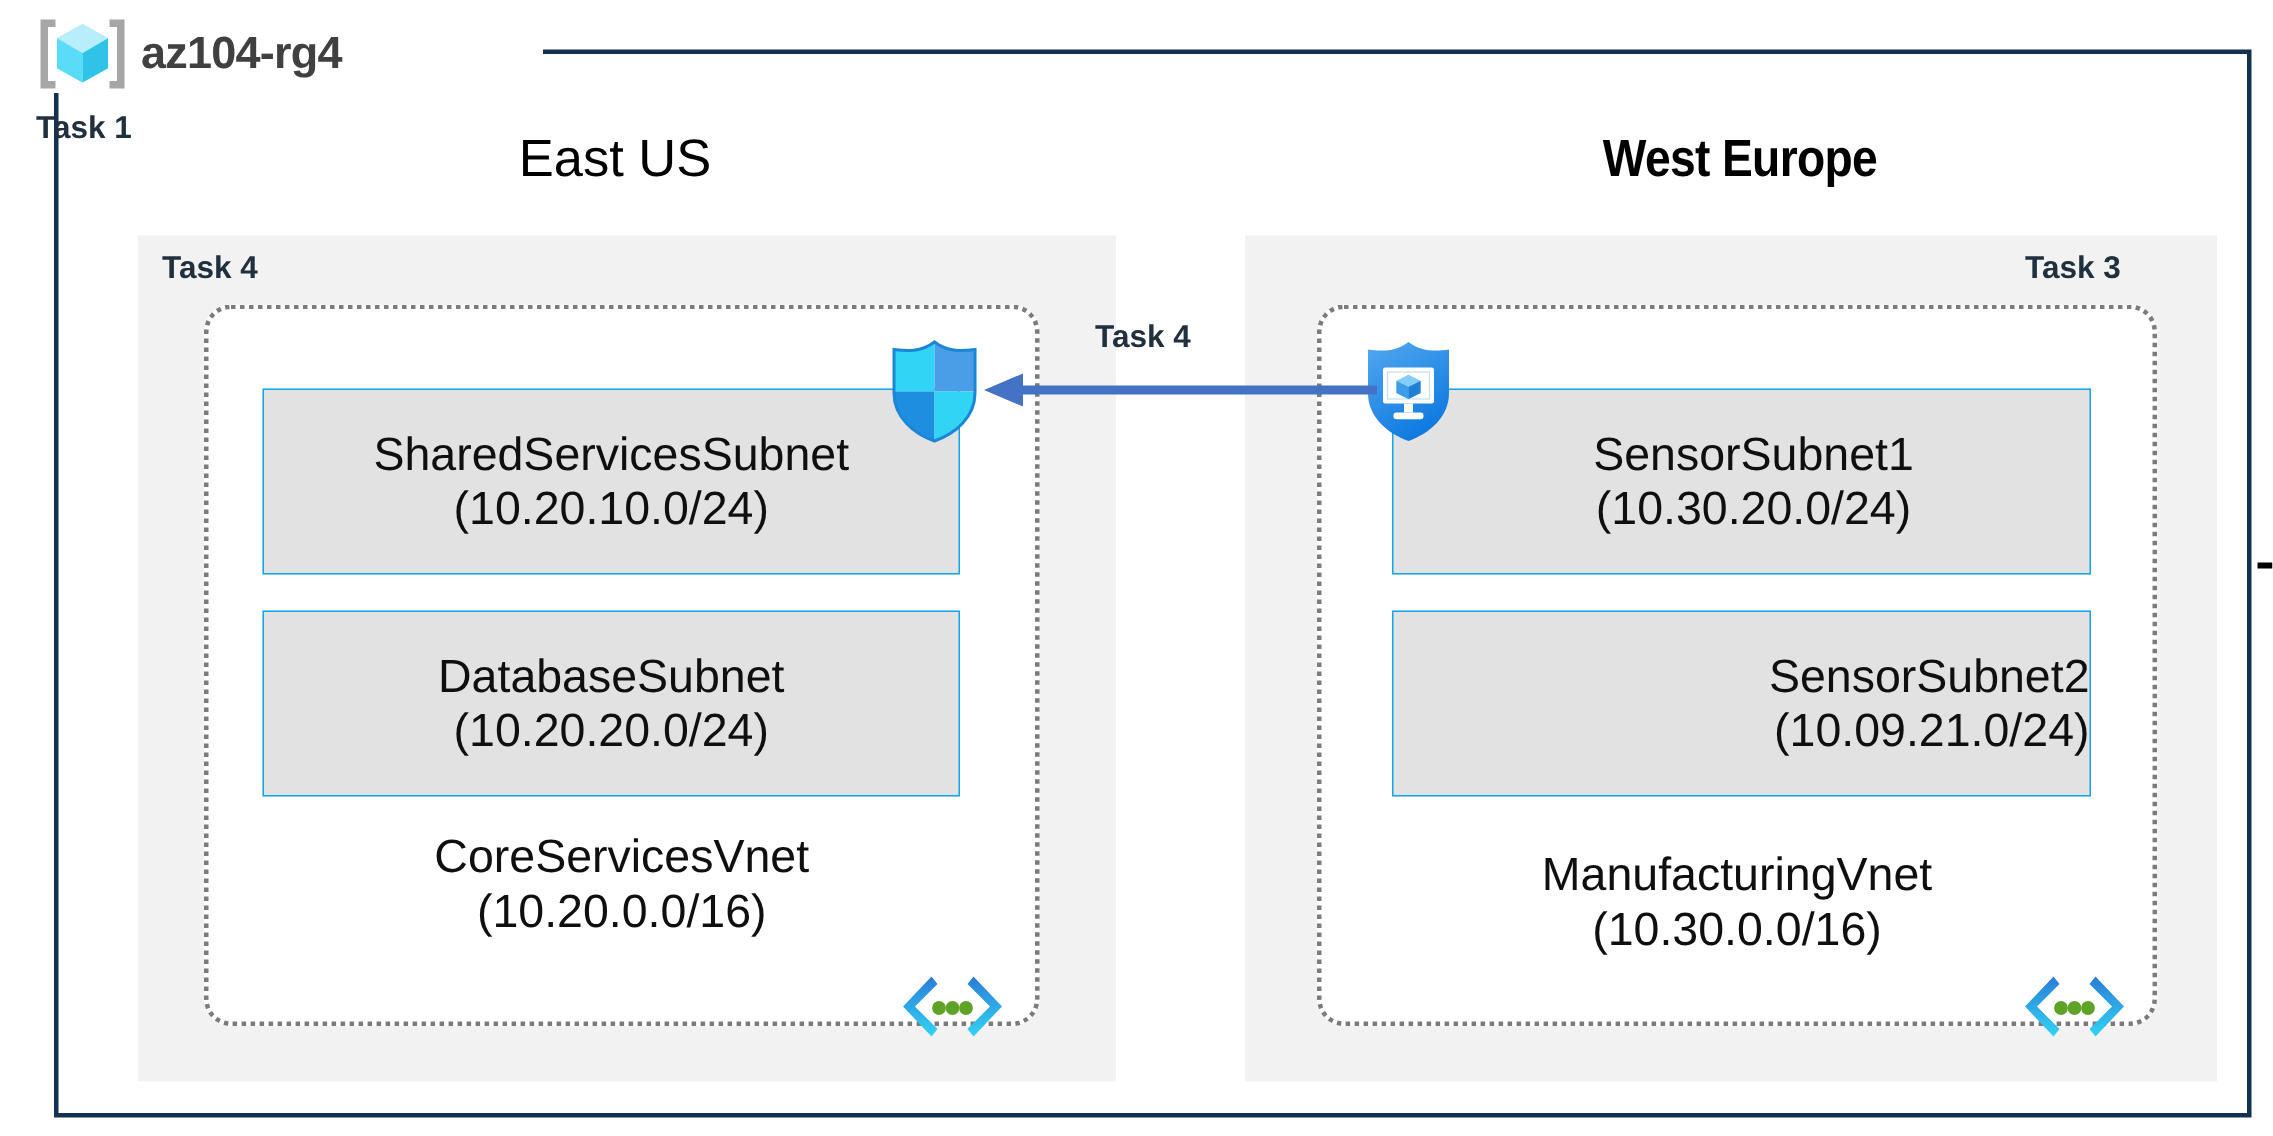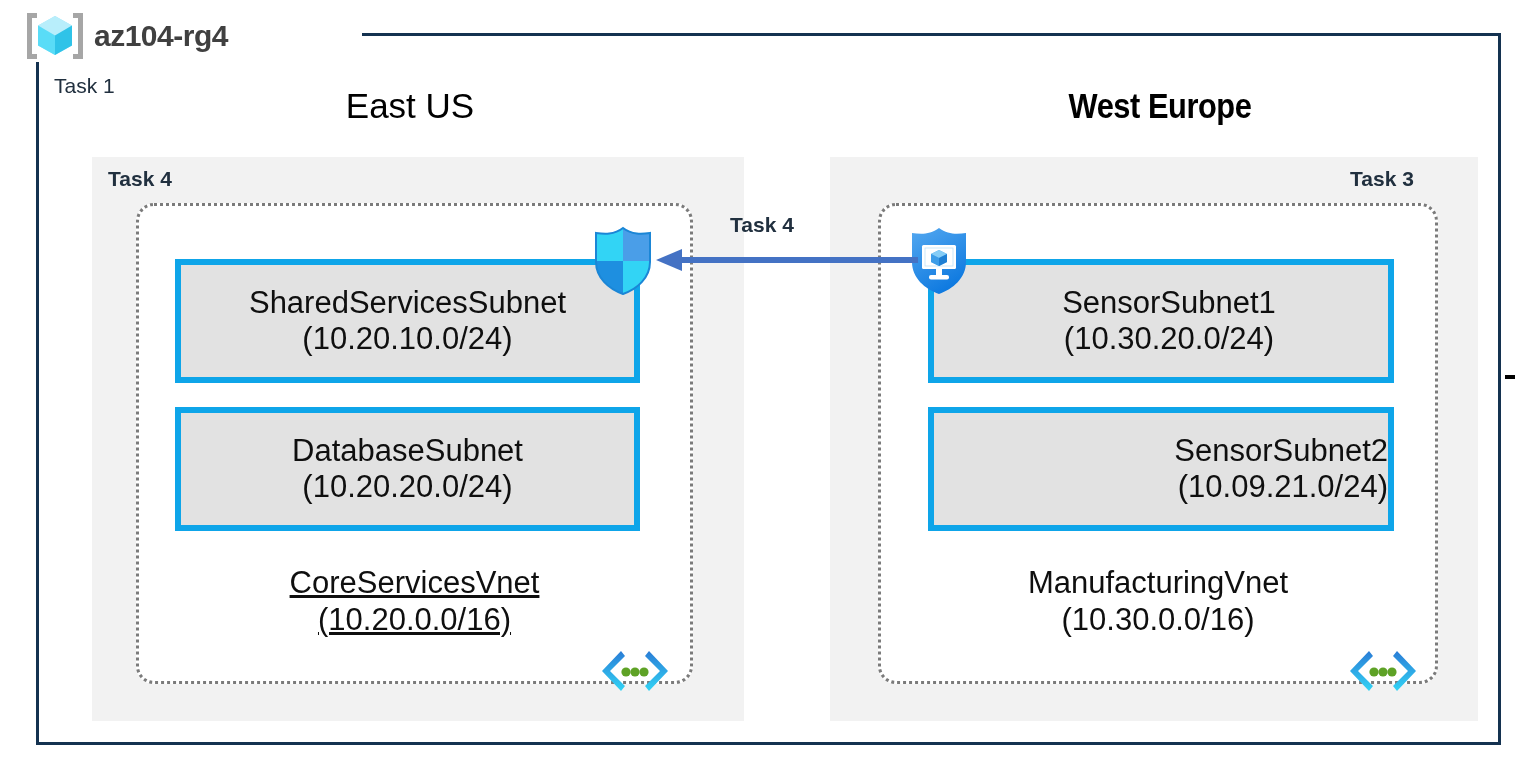--- a/index.html
+++ b/index.html
@@ -55,25 +55,24 @@
   }
 
   
   .rg-icon { position: relative; width: 62px; height: 50px; }
 
   
   .task1-label {
     position: absolute;
     left: 24px; top: 74px;
     font-size: 21px;
-    font-weight: normal;
+    font-weight: bold;
     color: #21303f;
     z-index: 5;
     white-space: nowrap;
-    margin-left: 30px;
   }
 
   
   .region-title {
     position: absolute;
     font-size: 35px;
     color: #000000;
     white-space: nowrap;
     text-align: center;
   }
@@ -120,21 +119,21 @@
     border-radius: 18px;
     background: #ffffff;
   }
   .vnet.left  { left: 136px; width: 557px; }
   .vnet.right { left: 878px; width: 560px; }
 
   
   .subnet {
     position: absolute;
     background: #e2e2e2;
-    border: 6px solid #0ea5e9;
+    border: 1px solid #0ea5e9;
     display: flex;
     flex-direction: column;
     align-items: center;
     justify-content: center;
     font-size: 31px;
     color: #0f0f0f;
     line-height: 1.16;
     text-align: center;
   }
   .subnet .name, .subnet .cidr { white-space: nowrap; }
@@ -146,21 +145,21 @@
 
   
   .vnet-caption {
     position: absolute;
     font-size: 31px;
     color: #0f0f0f;
     line-height: 1.18;
     text-align: center;
     white-space: nowrap;
   }
-  .vnet-caption.left  { left: 136px; top: 565px; width: 557px; text-decoration: underline; }
+  .vnet-caption.left  { left: 136px; top: 553px; width: 557px; }
   .vnet-caption.right { left: 878px; top: 565px; width: 560px; }
 
   
   .vnet-glyph { position: absolute; width: 70px; height: 46px; }
   .vnet-glyph.left  { left: 600px;  top: 648px; }
   .vnet-glyph.right { left: 1348px; top: 648px; }
 
   
   .shield-icon { position: absolute; width: 62px; height: 70px; }
   .shield-icon.nsg  { left: 592px; top: 226px; }

